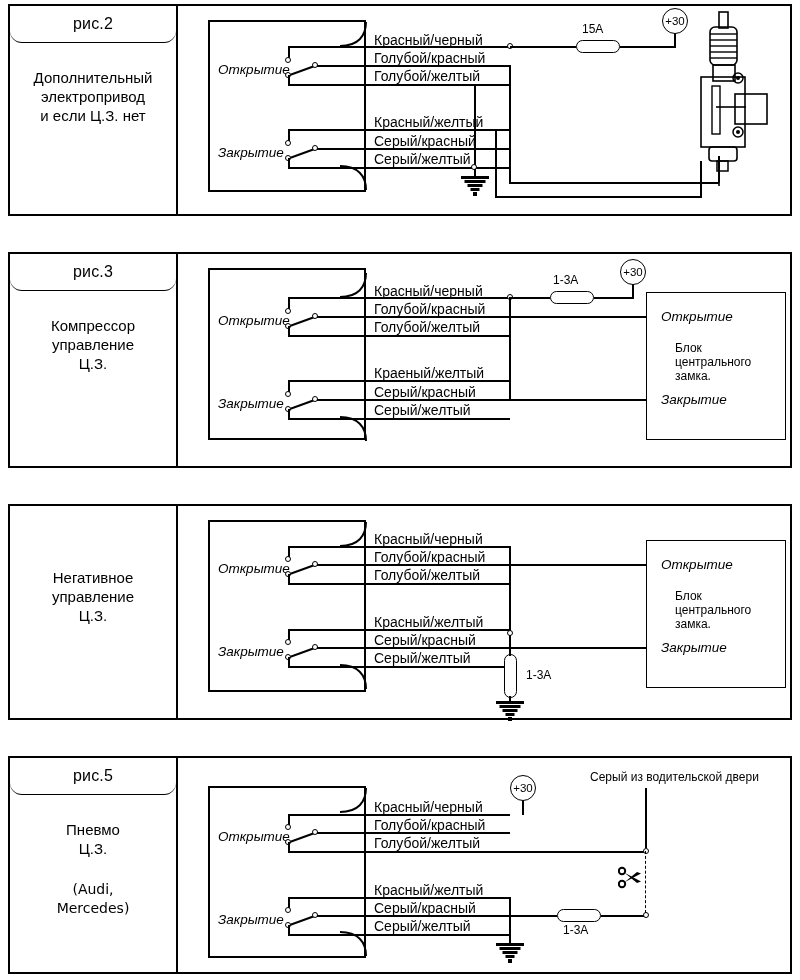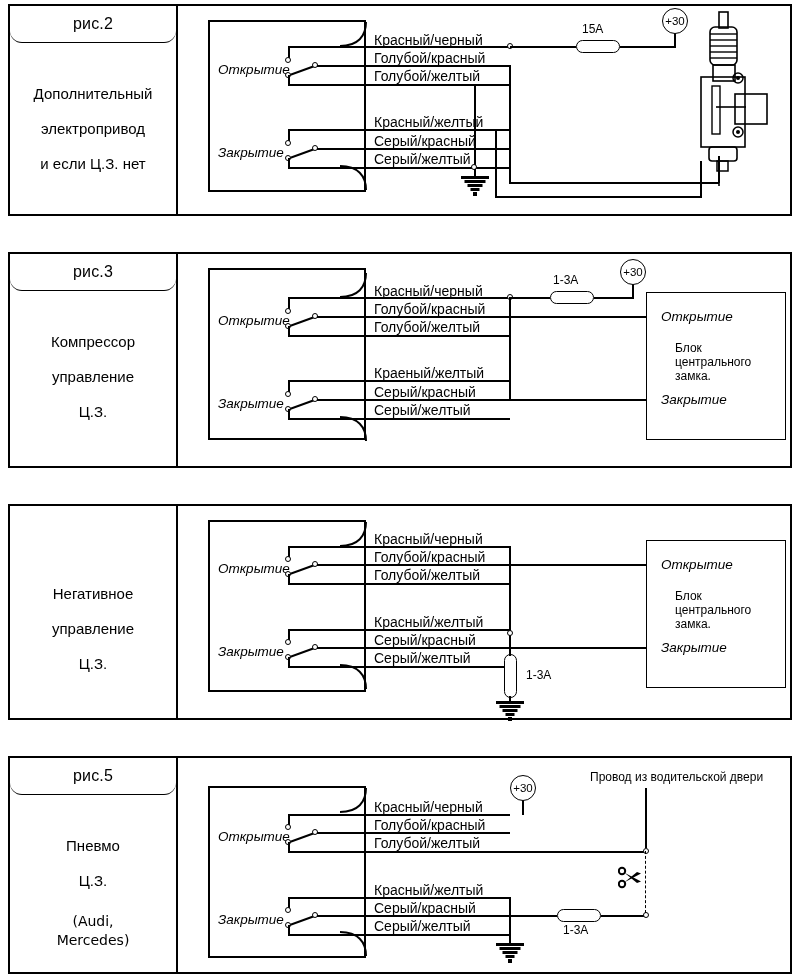--- a/index.html
+++ b/index.html
@@ -27,21 +27,21 @@
   .cap-title{
     height:36px;border-bottom:1.5px solid #000;
     display:flex;align-items:center;justify-content:center;
     font-size:16px;letter-spacing:.2px;border-radius:12px;
   }
   .cap-body{
     position:absolute;top:36px;left:0;right:0;bottom:0;
     display:flex;flex-direction:column;align-items:center;
     justify-content:flex-start;padding-top:26px;box-sizing:border-box;
   }
-  .cap-body .line{font-size:15px;line-height:19px;text-align:center;margin-top:16px;}
+  .cap-body .line{font-size:15px;line-height:19px;text-align:center;}
   .cap-sub{margin-top:22px;font-size:14px;line-height:19px;text-align:center;
     font-family:"DejaVu Sans",sans-serif;}
 
   
   .canvas{position:absolute;left:168px;top:0;right:0;bottom:0;}
 
   
   .swbox{position:absolute;border:2px solid #000;box-sizing:border-box;background:transparent;}
 
   
@@ -403,21 +403,21 @@
 
     <div class="h" style="left:331px;top:157px;width:48px;"></div>
     <div class="fuse" style="left:379px;top:151px;"></div>
     <div class="t t-sm" style="left:385px;top:166px;">1-3A</div>
     <div class="h" style="left:423px;top:157px;width:45px;"></div>
     <div class="node" style="left:465px;top:154px;"></div>
 
     <div class="h" style="left:440px;top:93px;width:28px;"></div>
     <div class="node" style="left:465px;top:90px;"></div>
 
-    <div class="t t-sm" style="left:412px;top:13px;">Провод из водительской двери</div>
+    <div class="t t-sm" style="left:412px;top:13px;">Серый из водительской двери</div>
     <div class="v" style="left:467px;top:30px;height:60px;"></div>
     <div class="dash" style="left:467px;top:93px;height:62px;"></div>
 
     <svg class="sciss" style="left:440px;top:108px;" viewBox="0 0 26 24">
       <circle cx="4" cy="5" r="3.2" fill="none" stroke="#000" stroke-width="2"></circle>
       <circle cx="4" cy="18" r="3.2" fill="none" stroke="#000" stroke-width="2"></circle>
       <path d="M6.5,6.8 L23,15.5 L19,17 Z" fill="#000"></path>
       <path d="M6.5,16.2 L23,7.5 L19,6 Z" fill="#000"></path>
     </svg>
 

